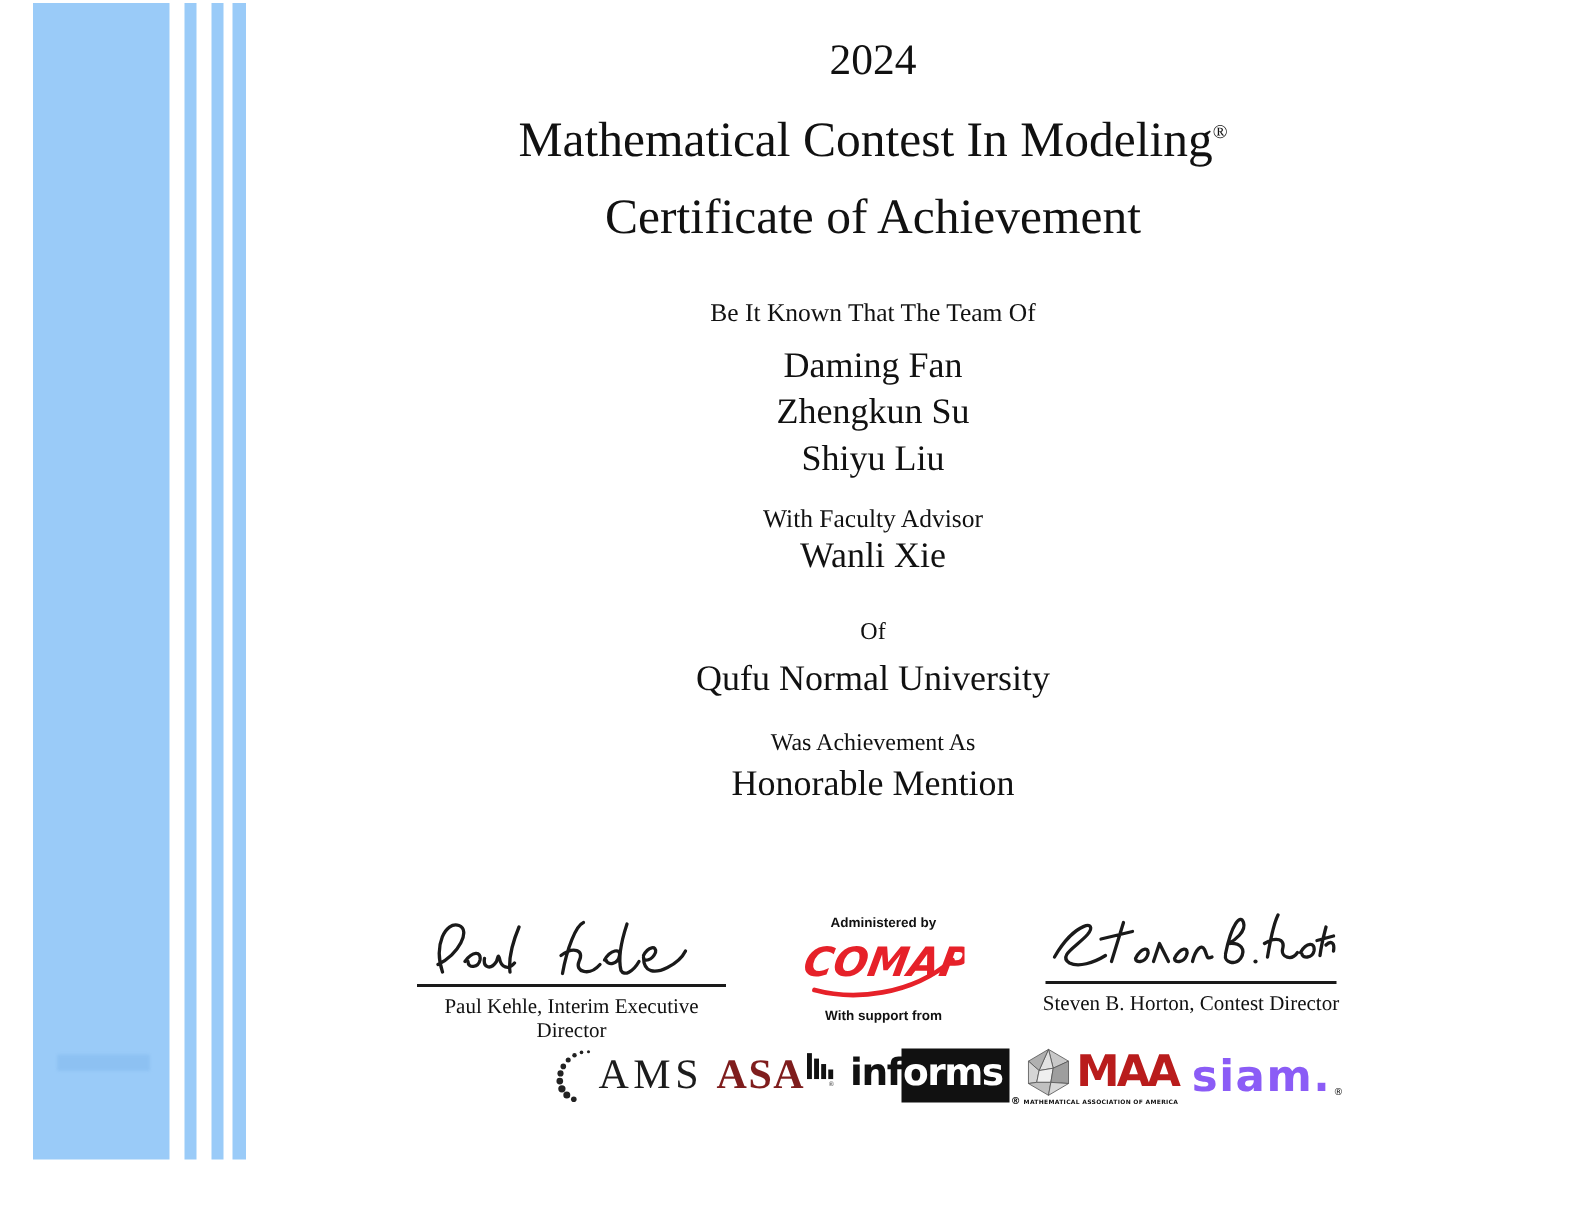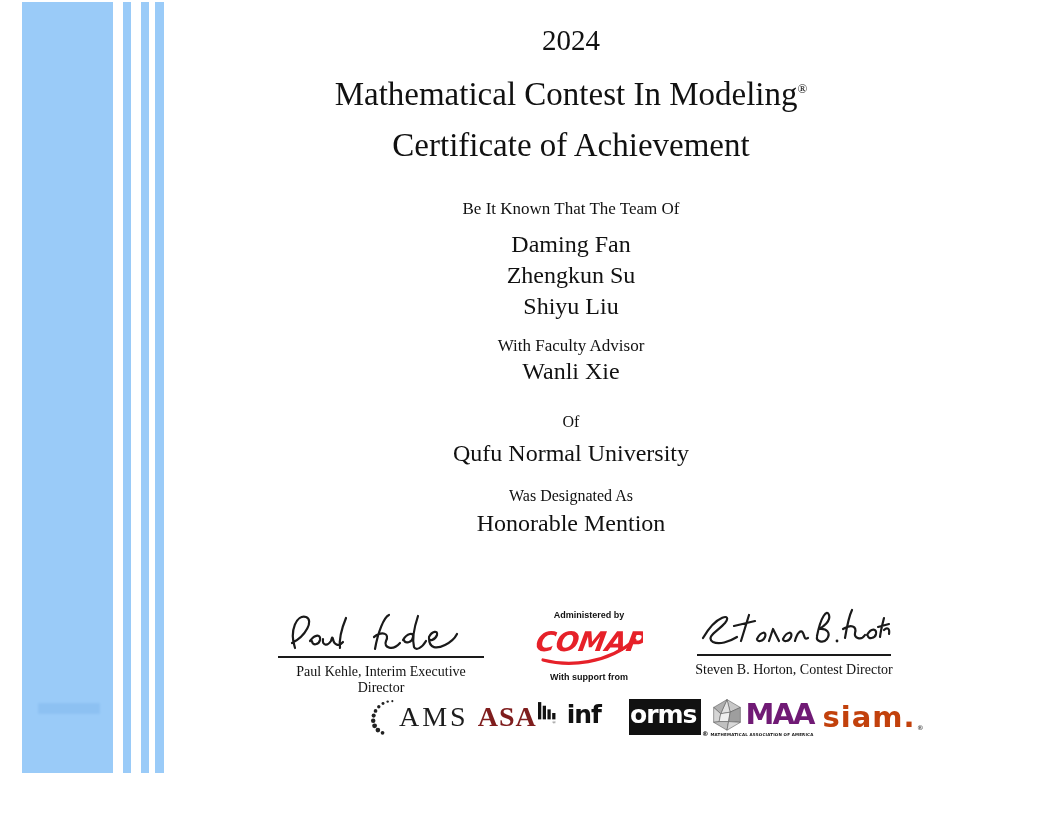--- a/index.html
+++ b/index.html
@@ -9,21 +9,21 @@
   
   .stripe{position:absolute;top:2px;height:771px;background:var(--stripe-blue);}
   .stripe-wide{left:22px;width:91px;}
   .stripe-a{left:123px;width:8px;}
   .stripe-b{left:141px;width:8px;}
   .stripe-c{left:155px;width:9px;}
   .watermark{position:absolute;left:38px;top:703px;width:62px;height:11px;
              background:#7FB6EC;opacity:.45;border-radius:1px;filter:blur(1px);}
 
   
-  .content{position:absolute;left:163px;top:0;width:816px;height:816px;text-align:center;}
+  .content{position:absolute;left:174px;top:0;width:816px;height:816px;text-align:center;}
   .content > div{position:absolute;left:0;width:100%;}
   .year{top:24px;font-size:29px;}
   .title{top:76px;font-size:33px;}
   .title sup{font-size:13px;vertical-align:super;line-height:0;}
   .subtitle{top:127px;font-size:33px;}
   .intro{font-size:17px;}
   .intro-sm{font-size:16px;}
   .team-intro{top:199px;}
   .names{top:229px;font-size:24px;line-height:31px;}
   .advisor-intro{top:336px;}
@@ -54,35 +54,35 @@
 
   
   .sponsors{position:absolute;left:369px;top:698px;height:38px;display:flex;
             align-items:center;gap:9px;}
   .sponsor{display:flex;align-items:center;position:relative;}
   .ams-text{font-family:"Liberation Serif",serif;font-size:28px;letter-spacing:3px;
             color:#1c1c1c;margin-left:2px;}
   .asa-text{font-family:"Liberation Serif",serif;font-size:28px;font-weight:bold;
             letter-spacing:1px;color:#7f1d1d;}
   .asa-bars{margin-left:1px;margin-top:-8px;}
-  .informs{font-family:"DejaVu Sans",sans-serif;font-weight:bold;align-items:stretch;gap:28px;}
+  .informs{font-family:"DejaVu Sans",sans-serif;font-weight:bold;align-items:stretch;}
   .inf{font-size:25px;color:#111;letter-spacing:-1px;line-height:32px;}
   .orms{background:#111;color:#fff;font-size:25px;letter-spacing:-1px;line-height:32px;
         padding:0 5px 0 1px;height:36px;display:inline-block;}
   .reg{font-size:6.5px;font-family:"DejaVu Sans",sans-serif;color:#111;}
   .informs .reg{position:absolute;right:-7px;bottom:-3px;}
   .maa{display:flex;flex-direction:column;align-items:center;}
   .maa-row{display:flex;align-items:center;}
   .maa-text{font-family:"DejaVu Sans",sans-serif;font-weight:bold;font-size:29px;
-            letter-spacing:-2px;color:#701a75;margin-left:3px;line-height:28px;}
+            letter-spacing:-2px;color:#b91c1c;margin-left:3px;line-height:28px;}
   .maa-caption{font-family:"DejaVu Sans",sans-serif;font-weight:bold;font-size:4px;
                letter-spacing:.2px;color:#111;white-space:nowrap;margin-top:1px;}
   .maa-icon polygon{stroke:#555;stroke-width:.7;}
   .siam-text{font-family:"DejaVu Sans",sans-serif;font-weight:900;font-size:29px;
-             letter-spacing:1px;color:#c2410c;}
+             letter-spacing:1px;color:#8b5cf6;}
   .siam .reg{position:absolute;right:-8px;bottom:2px;}
   .bar{fill:#111;}
 </style>
 </head>
 <body style="--stripe-blue: #9ACBF8; --comap-red: #E62129; --ink: #1a1a1a;">
 
 <div class="stripe stripe-wide"></div>
 <div class="stripe stripe-a"></div>
 <div class="stripe stripe-b"></div>
 <div class="stripe stripe-c"></div>
@@ -99,21 +99,21 @@
     <div>Zhengkun Su</div>
     <div>Shiyu Liu</div>
   </div>
 
   <div class="intro advisor-intro">With Faculty Advisor</div>
   <div class="advisor">Wanli Xie</div>
 
   <div class="intro-sm of-label">Of</div>
   <div class="institution">Qufu Normal University</div>
 
-  <div class="intro-sm designated">Was Designated As</div>
+  <div class="intro-sm designated">Was Achievement As</div>
   <div class="designation">Honorable Mention</div>
 </div>
 
 <div class="sig-block sig-left">
   <svg class="sig-svg" width="204" height="52" viewBox="0 0 204 52">
     <path d="M16,42 C10,24 18,8 27,11 C35,14 27,30 13,37 M31,35 C36,28 42,28 41,34 C40,39 33,40 33,35 M44,33 C43,39 48,41 52,35 C53,32 53,30 54,33 C55,39 60,41 64,36 M67,12 C62,24 60,34 61,42"></path>
     <path d="M96,43 C99,26 105,11 110,9 M95,31 C103,25 111,27 107,35 C104,42 114,45 121,37 M124,34 C128,27 135,26 134,31 C133,37 126,38 125,34 M139,10 C135,22 133,33 135,41 C137,45 143,42 147,35 M150,31 C153,25 159,24 158,29 C156,34 150,36 150,32 C150,43 158,43 166,39 C172,36 176,32 178,28"></path>
   </svg>
   <div class="sig-line" style="width:206px"></div>
   <div class="sig-caption">Paul Kehle, Interim Executive Director</div>

